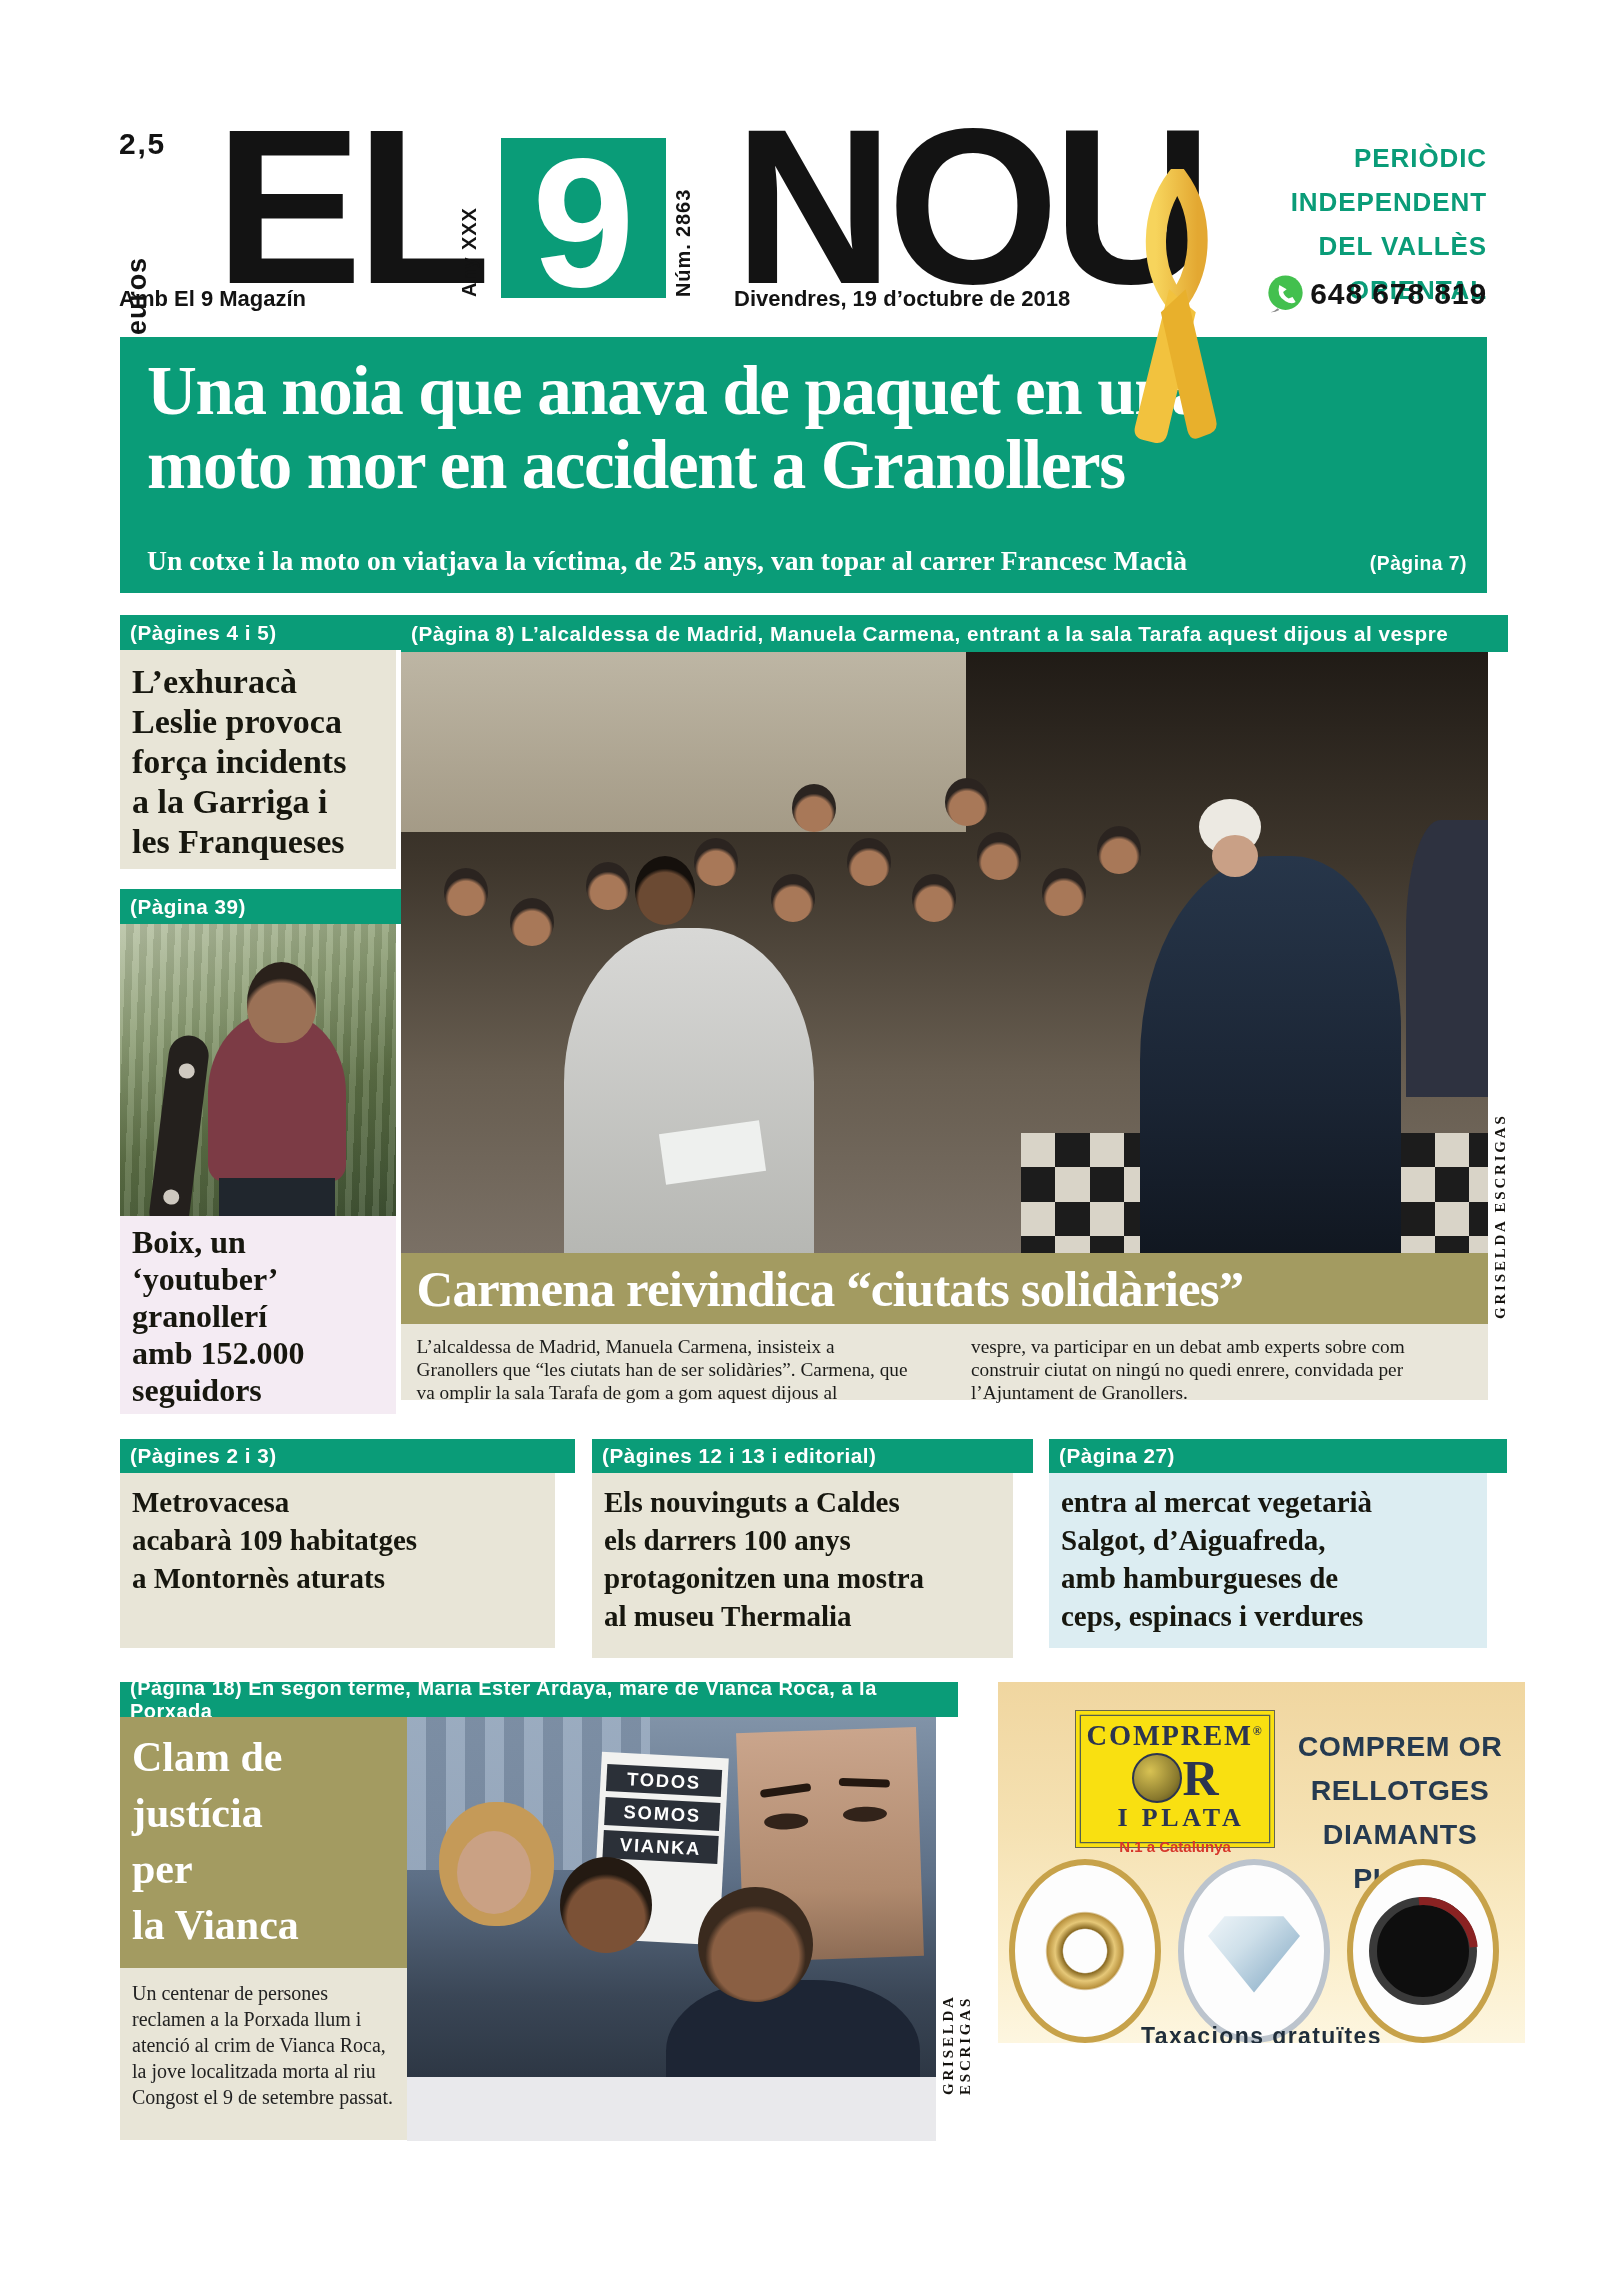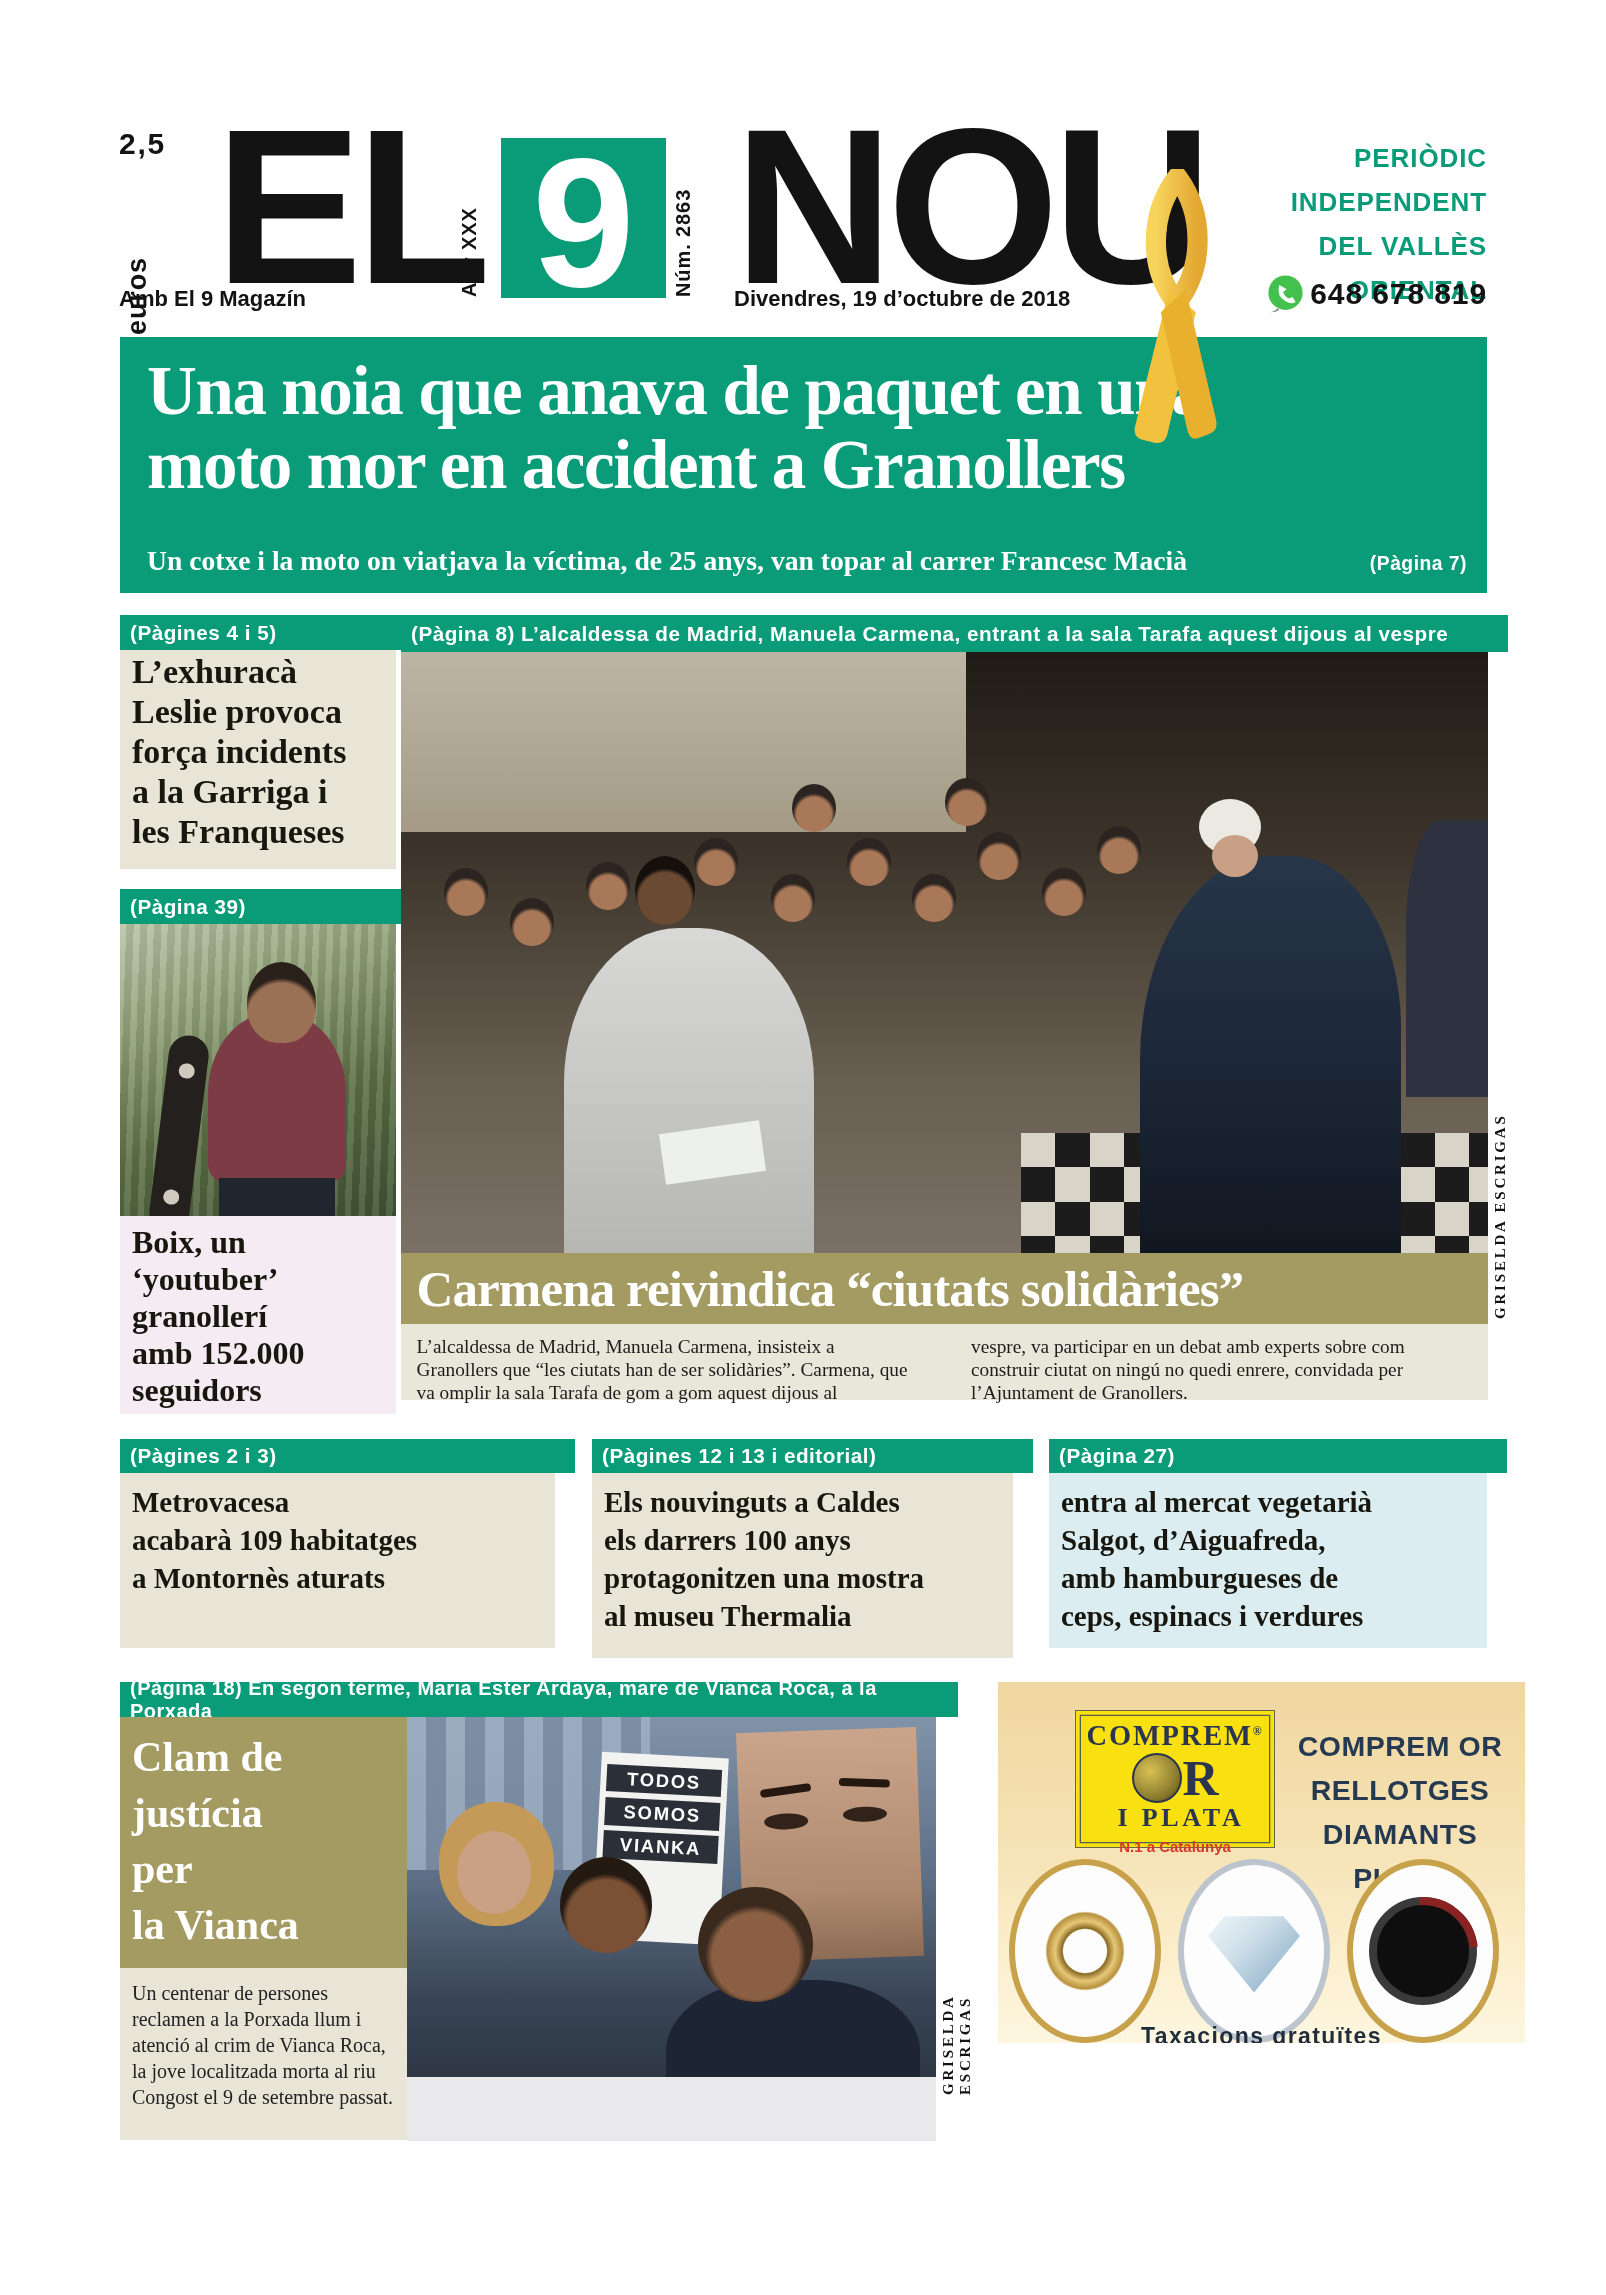--- a/index.html
+++ b/index.html
@@ -37,21 +37,21 @@
   .banner-sub .t{font-family:"Liberation Serif",serif;font-weight:bold;font-size:27.6px;}
   .banner-sub .p{font-size:19.3px;font-weight:bold;letter-spacing:0.5px;}
 
   
   .tag{background:#0a9c78;color:#fff;font-weight:bold;font-size:20.7px;letter-spacing:0.5px;
        display:flex;align-items:center;padding:0 10px;}
   .serifbox{font-family:"Liberation Serif",serif;font-weight:bold;color:#17170f;}
 
   .tag-hurr{left:120px;top:615px;width:276px;height:35px;}
   .box-hurr{left:120px;top:650px;width:276px;height:219px;background:#e8e5d7;
-            padding:2px 0 0 12px;box-sizing:border-box;font-size:34px;line-height:40px;}
+            padding:12px 0 0 12px;box-sizing:border-box;font-size:34px;line-height:40px;}
   .tag-yt{left:120px;top:889px;width:276px;height:35px;}
   .photo-yt{left:120px;top:924px;width:276px;height:292px;overflow:hidden;
             background:linear-gradient(160deg,#b9c4a6 0%,#8fa077 30%,#5d7046 62%,#3f5233 100%);}
   .box-yt{left:120px;top:1216px;width:276px;height:198px;background:#f4ebf3;
           padding:8.3px 0 0 12px;box-sizing:border-box;font-size:32px;line-height:37px;}
 
   
   .yt-stripes{position:absolute;inset:0;background:repeating-linear-gradient(92deg,rgba(255,255,255,.10) 0 6.4px,rgba(0,0,0,.08) 6.4px 13.8px);}
   .yt-board{position:absolute;left:14%;top:38%;width:40px;height:198px;background:#24201d;border-radius:20px;transform:rotate(7deg);}
   .yt-wheel{position:absolute;width:15.6px;height:15.6px;border-radius:50%;background:#cfc9c0;}

